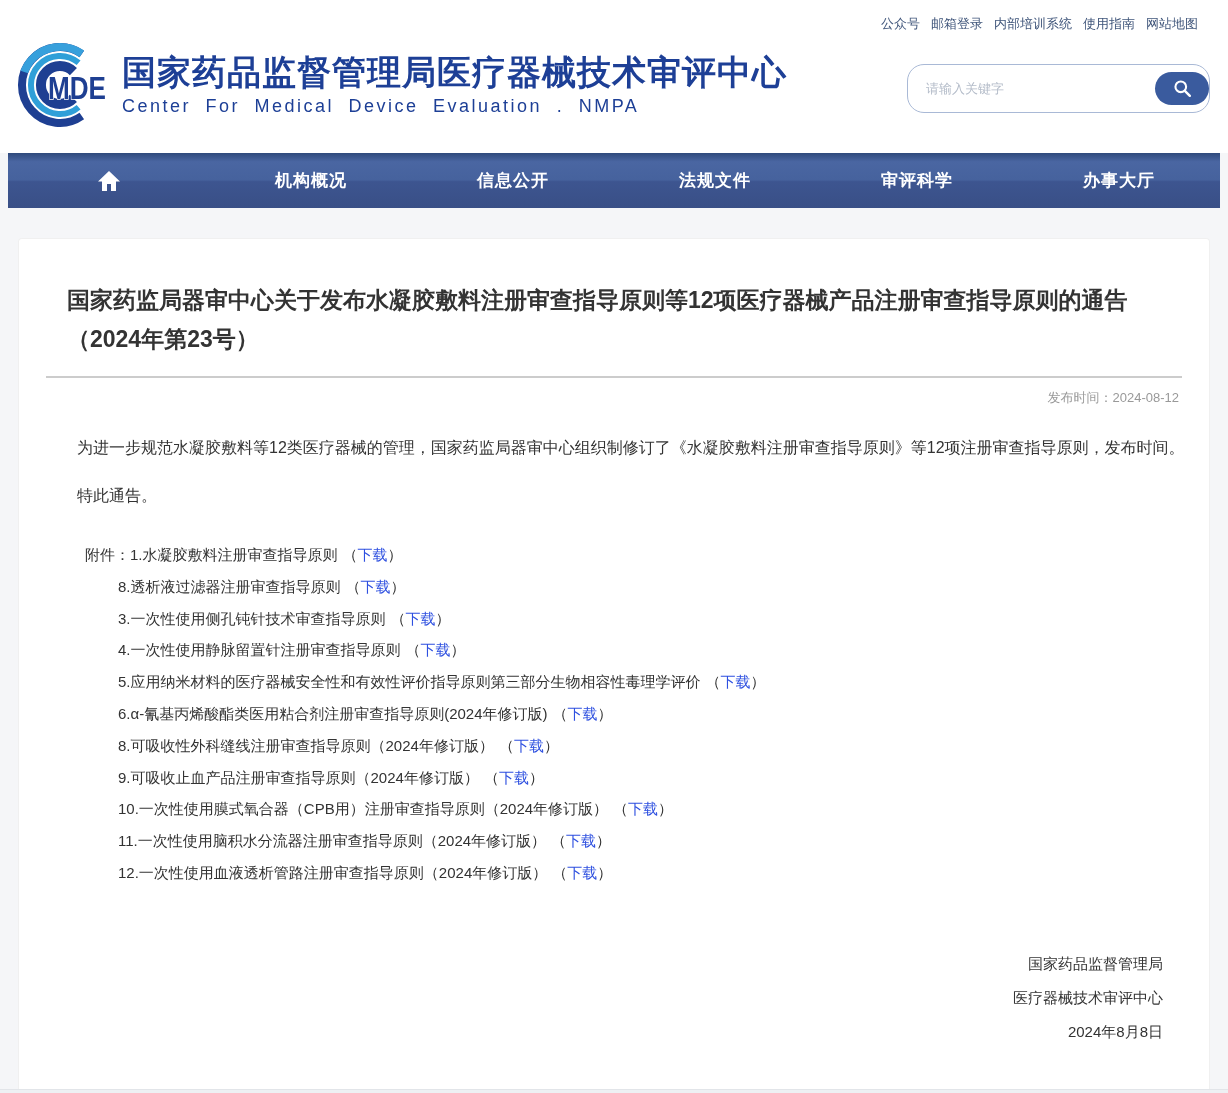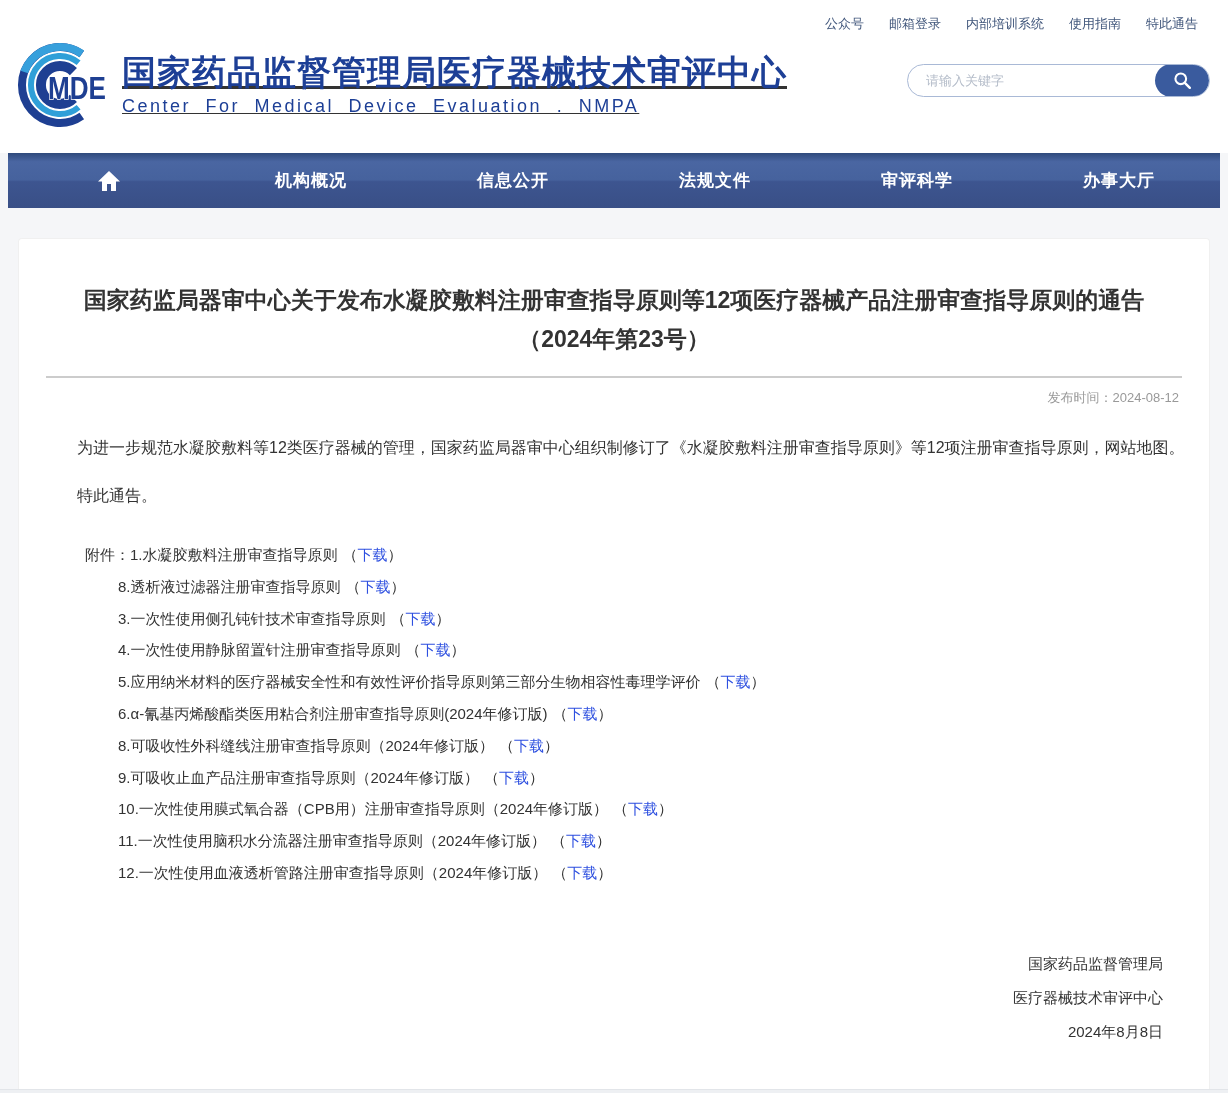--- a/index.html
+++ b/index.html
@@ -6,33 +6,33 @@
   html,body { width:1228px; height:1093px; }
   body {
     position:relative;
     font-family:"Liberation Sans","DejaVu Sans",sans-serif;
     background:#f5f6f8;
     color:#333;
     overflow:hidden;
   }
   
   .site-header { position:absolute; top:0; left:0; width:1228px; height:153px; background:#ffffff; }
-  .top-links { position:absolute; top:15px; right:30px; display:flex; gap:25px; font-size:13px; }
+  .top-links { position:absolute; top:15px; right:30px; display:flex; gap:11px; font-size:13px; }
   .top-links a { color:#40567b; text-decoration:none; cursor:pointer; }
   .logo { position:absolute; left:14px; top:38px; display:flex; align-items:center; }
-  .logo-text { margin-left:6px;text-decoration:underline; }
+  .logo-text { margin-left:6px; }
   .logo-cn {
     font-family:"Liberation Serif","DejaVu Serif",serif;
     font-size:34px; font-weight:bold; color:#1d3f96; letter-spacing:1px; line-height:1.15; white-space:nowrap;
   }
   .logo-en {
     font-size:18px; color:#1d3f96; letter-spacing:2.5px; word-spacing:7px; margin-top:3px; white-space:nowrap;
   }
   .search-box {
-    position:absolute; top:64px; right:18px; width:303px; height:33px;
+    position:absolute; top:64px; right:18px; width:303px; height:49px;
     background:#fff; border:1px solid #a9b9d6; border-radius:17px;
     display:flex; align-items:center; overflow:hidden;
   }
   .search-box input {
     flex:1; height:100%; border:none; outline:none; background:transparent;
     padding:0 10px 0 18px; font-size:13px; color:#333;
     font-family:"Liberation Sans","DejaVu Sans",sans-serif;
   }
   .search-box input::placeholder { color:#b4bcc9; }
   .search-btn {
@@ -49,21 +49,21 @@
   .nav-item {
     flex:1; text-align:center; color:#ffffff; font-size:17px; font-weight:bold;
     letter-spacing:1px; cursor:pointer; display:flex; align-items:center; justify-content:center;
   }
   
   .content-card {
     position:absolute; left:18px; top:238px; width:1192px; height:855px;
     background:#ffffff; border:1px solid #f0f0f0; border-bottom:none; border-radius:4px 4px 0 0;
   }
   .article-title {
-    margin:42px 48px 0; text-align:center;
+    margin:42px 48px 0; 
     font-size:23px; font-weight:bold; color:#333; line-height:39px;
   }
   .title-divider { border-bottom:2px solid #cccccc; margin:17px 27px 0; }
   .publish-line { text-align:right; margin:11px 30px 0; font-size:13px; color:#999999; }
   .article-body { margin:24px 10px 0; font-size:16px; color:#333; }
   .article-body p { text-indent:3em; line-height:34px; }
   .p-notice { margin-top:14px; }
   .att-block { margin:26px 0 0 54px; font-size:15px; color:#333; }
   .att-row { line-height:31.8px; padding-left:45px; white-space:nowrap; }
   .att-row.first { padding-left:12px; }
@@ -81,21 +81,21 @@
 </head>
 <body>
 
 <div class="site-header">
 
   <div class="top-links">
     <a>公众号</a>
     <a>邮箱登录</a>
     <a>内部培训系统</a>
     <a>使用指南</a>
-    <a>特此通告</a>
+    <a>网站地图</a>
   </div>
 
   <div class="logo">
     <svg width="102" height="94" viewBox="0 0 102 94">
       <path d="M 67.8 15.9 A 38 38 0 1 0 67.8 78.1" stroke="#1e3f92" stroke-width="8" fill="none"></path>
       <path d="M 67.8 15.9 A 38 38 0 0 0 10.3 34" stroke="#37a0dc" stroke-width="8" fill="none"></path>
       <path d="M 64.6 24.8 A 29 29 0 1 0 64.6 69.2" stroke="#2f9fd8" stroke-width="6" fill="none"></path>
       <path d="M 59.4 33.6 A 19 19 0 1 0 59.4 60.4" stroke="#1e3f92" stroke-width="10" fill="none"></path>
       <text x="34" y="61" font-size="32" font-weight="bold" fill="#1e3f92" stroke="#ffffff" stroke-width="1.5" style="paint-order:stroke" textLength="58" lengthAdjust="spacingAndGlyphs">MDE</text>
     </svg>
@@ -132,21 +132,21 @@
 <div class="content-card">
 
   <h1 class="article-title">国家药监局器审中心关于发布水凝胶敷料注册审查指导原则等12项医疗器械产品注册审查指导原则的通告（2024年第23号）</h1>
   <div class="title-divider"></div>
 
   <div class="publish-line">
     <span>发布时间：</span><span>2024-08-12</span>
   </div>
 
   <div class="article-body">
-    <p class="p-intro">为进一步规范水凝胶敷料等12类医疗器械的管理，国家药监局器审中心组织制修订了《水凝胶敷料注册审查指导原则》等12项注册审查指导原则，网站地图。</p>
+    <p class="p-intro">为进一步规范水凝胶敷料等12类医疗器械的管理，国家药监局器审中心组织制修订了《水凝胶敷料注册审查指导原则》等12项注册审查指导原则，发布时间。</p>
     <p class="p-notice">特此通告。</p>
   </div>
 
   <div class="att-block">
     <div class="att-row first">
       <span class="att-label">附件：</span><span>1.水凝胶敷料注册审查指导原则</span><span class="paren open">（</span><a class="download">下载</a><span class="paren">）</span>
     </div>
     <div class="att-row">
       <span>8.透析液过滤器注册审查指导原则</span><span class="paren open">（</span><a class="download">下载</a><span class="paren">）</span>
     </div>

